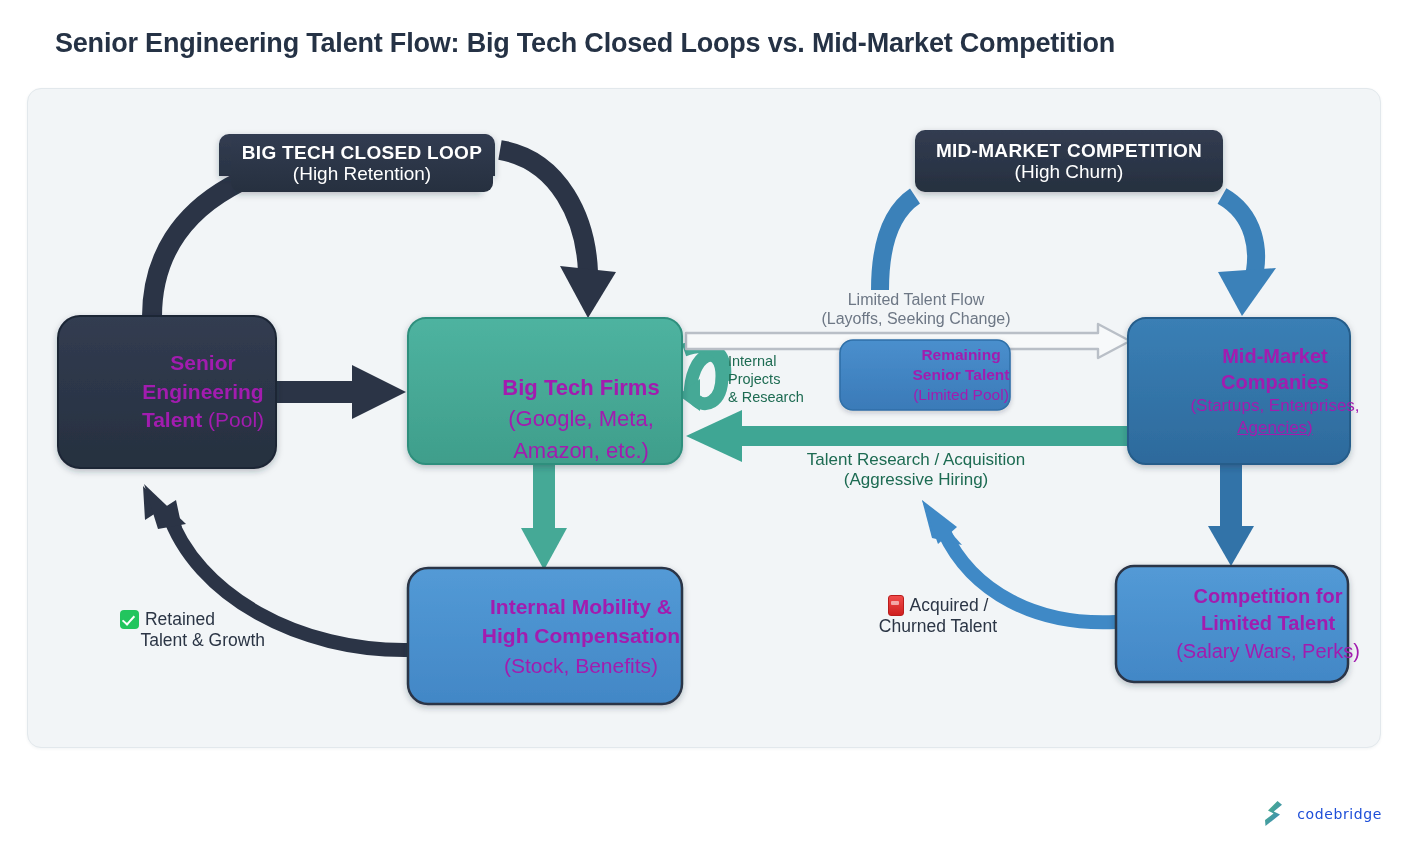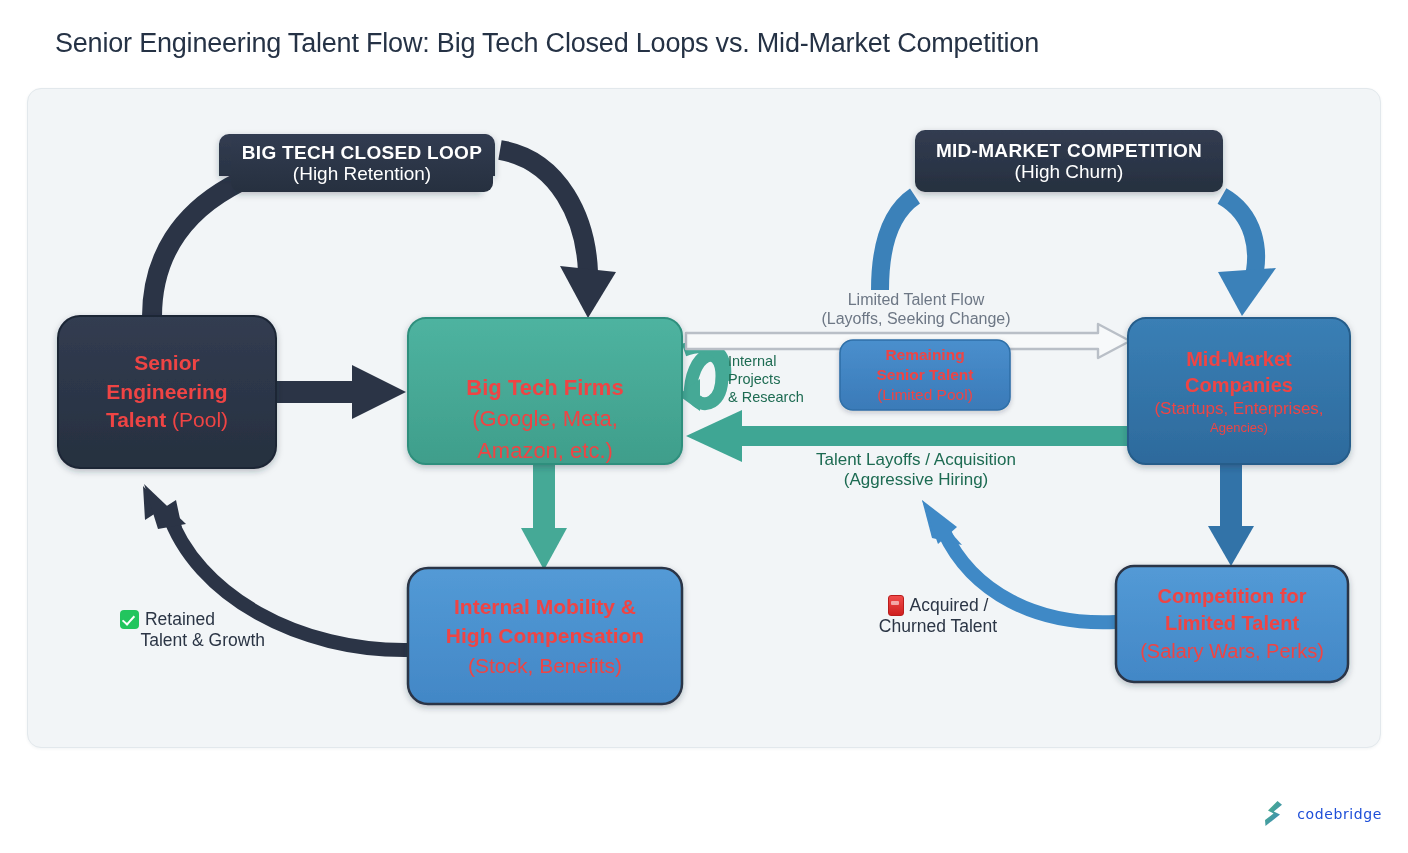--- a/index.html
+++ b/index.html
@@ -8,42 +8,43 @@
     width:1408px;height:853px;
     background:#ffffff;
     font-family:"Liberation Sans","DejaVu Sans",sans-serif;
     overflow:hidden;
   }
   #page{position:relative;width:1408px;height:853px;}
 
   
   .page-title{
     position:absolute;left:55px;top:28px;
-    font-size:27px;font-weight:normal;color:#253245;
+    font-size:27px;font-weight:bold;color:#253245;
     letter-spacing:-0.2px;white-space:nowrap;
   }
 
   
   .canvas-card{
     position:absolute;left:27px;top:88px;width:1352px;height:658px;
     background:#f2f5f7;
     border:1px solid #e2e8ec;
     border-radius:14px;
     box-shadow:0 1px 3px rgba(40,60,80,.06);
   }
 
   
   .diagram{position:absolute;left:0;top:0;width:1408px;height:853px;}
 
   
   .node-label{
     position:absolute;
     display:flex;flex-direction:column;align-items:center;justify-content:center;
     text-align:center;pointer-events:none;
-    color:#ef4444;
+    color:#a21caf;
+    padding-left:36px;
   }
   .node-label .l1{font-weight:bold;}
   .node-label .l2{font-weight:normal;}
 
   .banner-label{
     position:absolute;display:flex;flex-direction:column;
     align-items:center;justify-content:center;text-align:center;
     color:#ffffff;pointer-events:none;
   }
   .banner-label .b1{font-weight:bold;letter-spacing:.3px;}
@@ -242,42 +243,42 @@
   <div class="node-label" style="left:840px;top:340px;width:170px;height:70px;font-size:15.5px;line-height:1.30;">
     <span class="l1">Remaining</span>
     <span class="l1">Senior Talent</span>
     <span class="l2">(Limited Pool)</span>
   </div>
 
   <div class="node-label" style="left:1128px;top:318px;width:222px;height:146px;font-size:20px;line-height:1.30;">
     <span class="l1">Mid-Market</span>
     <span class="l1">Companies</span>
     <span class="l2" style="font-size:17px;">(Startups, Enterprises,</span>
-    <span class="l2" style="font-size:13px;">Agencies)</span>
+    <span class="l2" style="font-size:17px;text-decoration:underline;">Agencies)</span>
   </div>
 
   <div class="node-label" style="left:1116px;top:566px;width:232px;height:116px;font-size:20px;line-height:1.38;">
     <span class="l1">Competition for</span>
     <span class="l1">Limited Talent</span>
     <span class="l2">(Salary Wars, Perks)</span>
   </div>
 
   <div class="edge-label" style="left:780px;top:291px;width:272px;font-size:16px;color:#6d7785;">
     <span class="e1">Limited Talent Flow</span>
     <span class="e2">(Layoffs, Seeking Change)</span>
   </div>
 
   <div class="edge-label" style="left:728px;top:352px;width:120px;font-size:14.5px;color:#1d6b52;text-align:left;line-height:1.25;">
     <span class="e1">Internal</span>
     <span class="e1">Projects</span>
     <span class="e1">&amp; Research</span>
   </div>
 
   <div class="edge-label" style="left:760px;top:450px;width:312px;font-size:17px;color:#1d6b52;">
-    <span class="e1">Talent Layoffs / Acquisition</span>
+    <span class="e1">Talent Research / Acquisition</span>
     <span class="e2">(Aggressive Hiring)</span>
   </div>
 
   <div class="legend" style="left:70px;top:609px;width:195px;font-size:17.5px;text-align:right;">
     <span class="row1">
       <span class="emoji-check"></span>
       <span>Retained</span>
     </span>
     <span>Talent &amp; Growth</span>
   </div>

